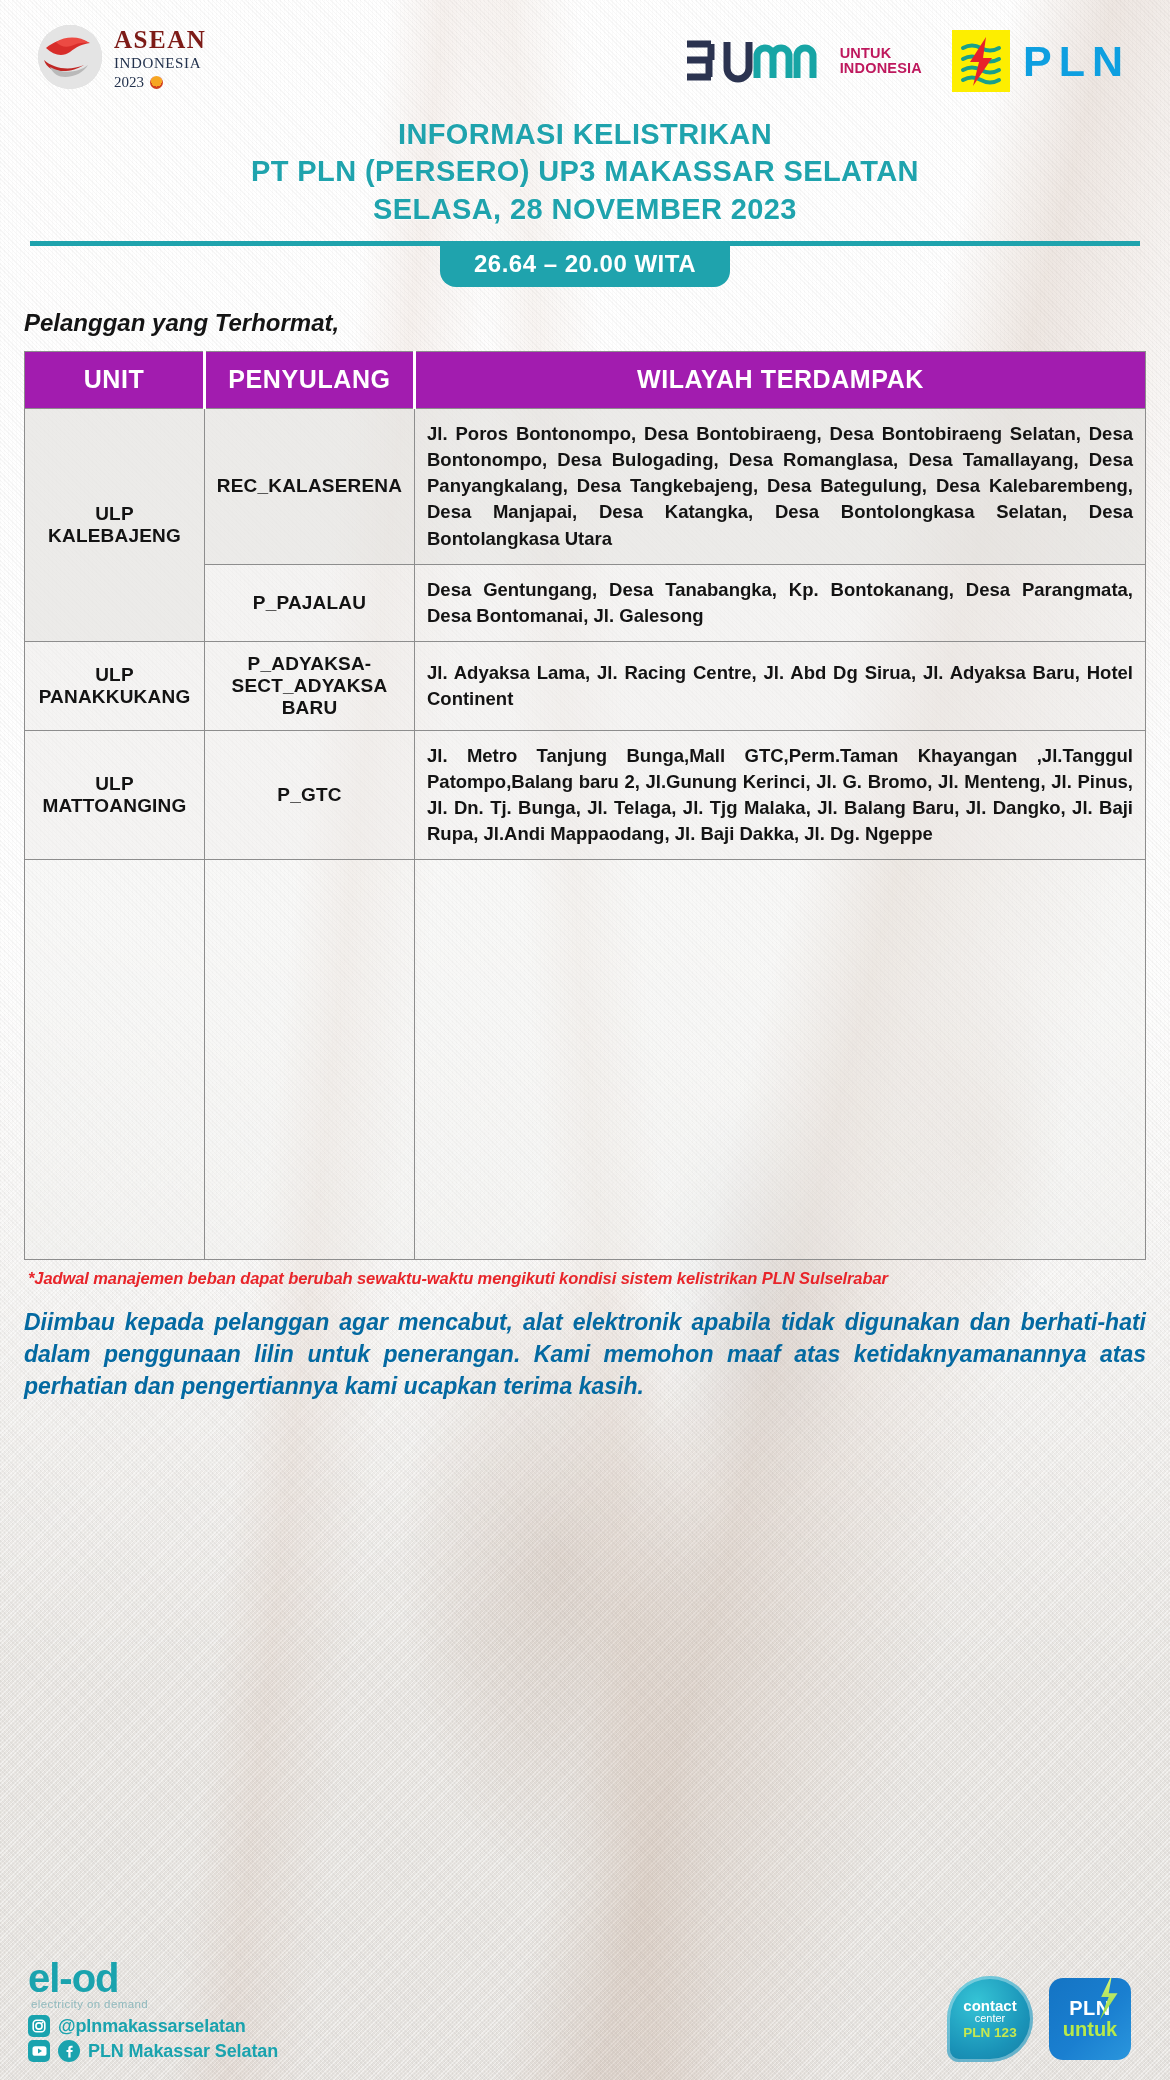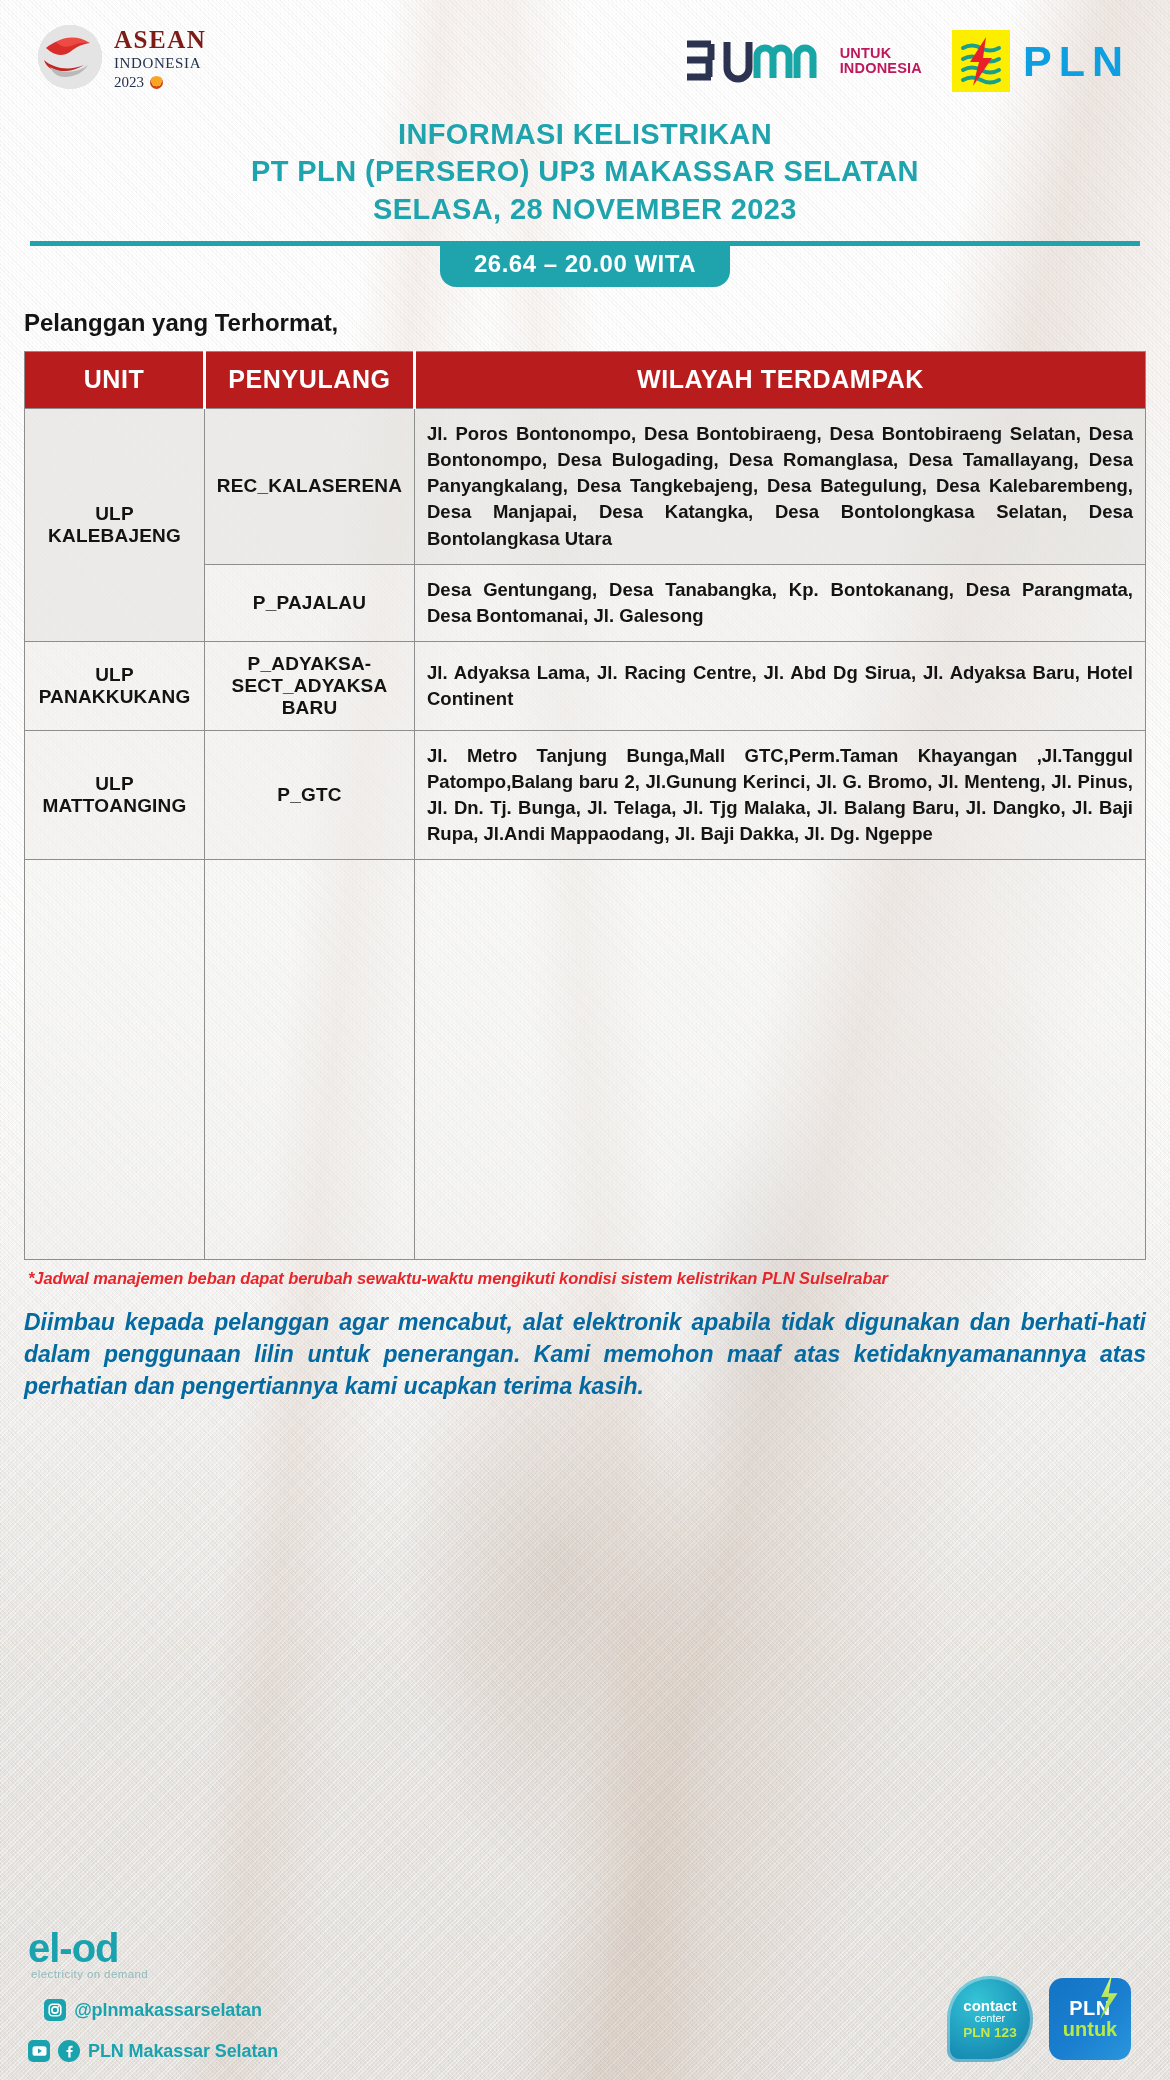--- a/index.html
+++ b/index.html
@@ -128,38 +128,38 @@
     background: #1fa3ad;
     color: #ffffff;
     font-weight: 700;
     font-size: 24px;
     letter-spacing: .5px;
     padding: 7px 34px 9px 34px;
     border-radius: 0 0 16px 16px;
   }
 
   
-  .intro { margin: 22px 24px 0 24px; }
+  .intro { margin: 22px 24px 0 24px; font-style: italic; }
   .intro .hi {
     font-size: 24px; font-weight: 700; color: #141414; margin-bottom: 5px;
   }
   .intro p {
     font-size: 21.5px; color: #141414; line-height: 1.36; text-align: justify;
   }
 
   
   .tbl-wrap { margin: 14px 24px 0 24px; }
   table {
     width: 100%;
     border-collapse: collapse;
     table-layout: fixed;
     border: 1px solid #8d8d8d;
   }
   thead th {
-    background: #b91c1c;
+    background: #a21caf;
     color: #fff;
     font-size: 25px;
     font-weight: 700;
     letter-spacing: .6px;
     padding: 13px 4px 14px 4px;
     border-right: 3px solid #ffffff;
     text-align: center;
   }
   thead th:last-child { border-right: none; }
 
@@ -216,21 +216,21 @@
     display: flex;
     align-items: flex-end;
     justify-content: space-between;
   }
   .elod .elod-name {
     font-size: 40px; font-weight: 700; color: #1aa3ae; letter-spacing: -1px; line-height: .95;
   }
   .elod .elod-tag {
     font-size: 11.5px; color: #8fb9bd; letter-spacing: .4px; margin: 1px 0 5px 3px;
   }
-  .soc-row { display: flex; align-items: center; gap: 8px; margin-top: 19px; justify-content: center; }
+  .soc-row { display: flex; align-items: center; gap: 8px; margin-top: 3px; }
   .soc-txt { font-size: 18px; font-weight: 700; color: #1aa3ae; letter-spacing: -.1px; }
   .ic {
     width: 22px; height: 22px; flex: none;
     display: inline-flex; align-items: center; justify-content: center;
     background: #1aa3ae; border-radius: 5px; color: #fff;
   }
   .ic svg { display: block; }
 
   .foot-right { display: flex; align-items: center; gap: 16px; }
   .cc-bubble {

